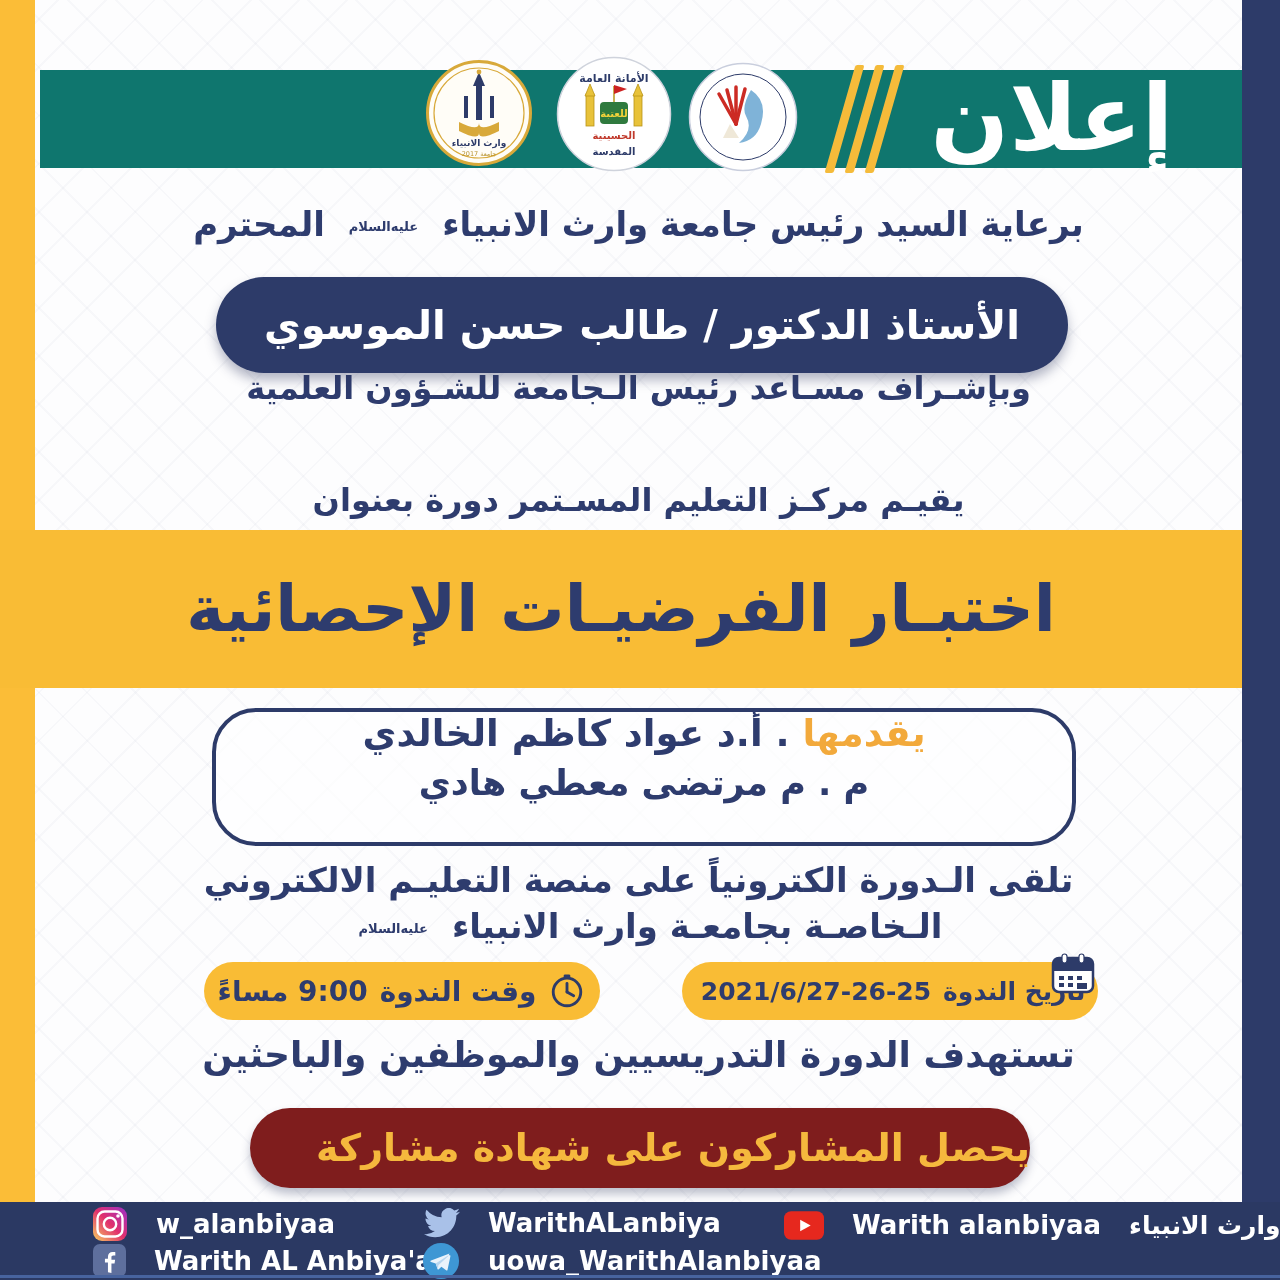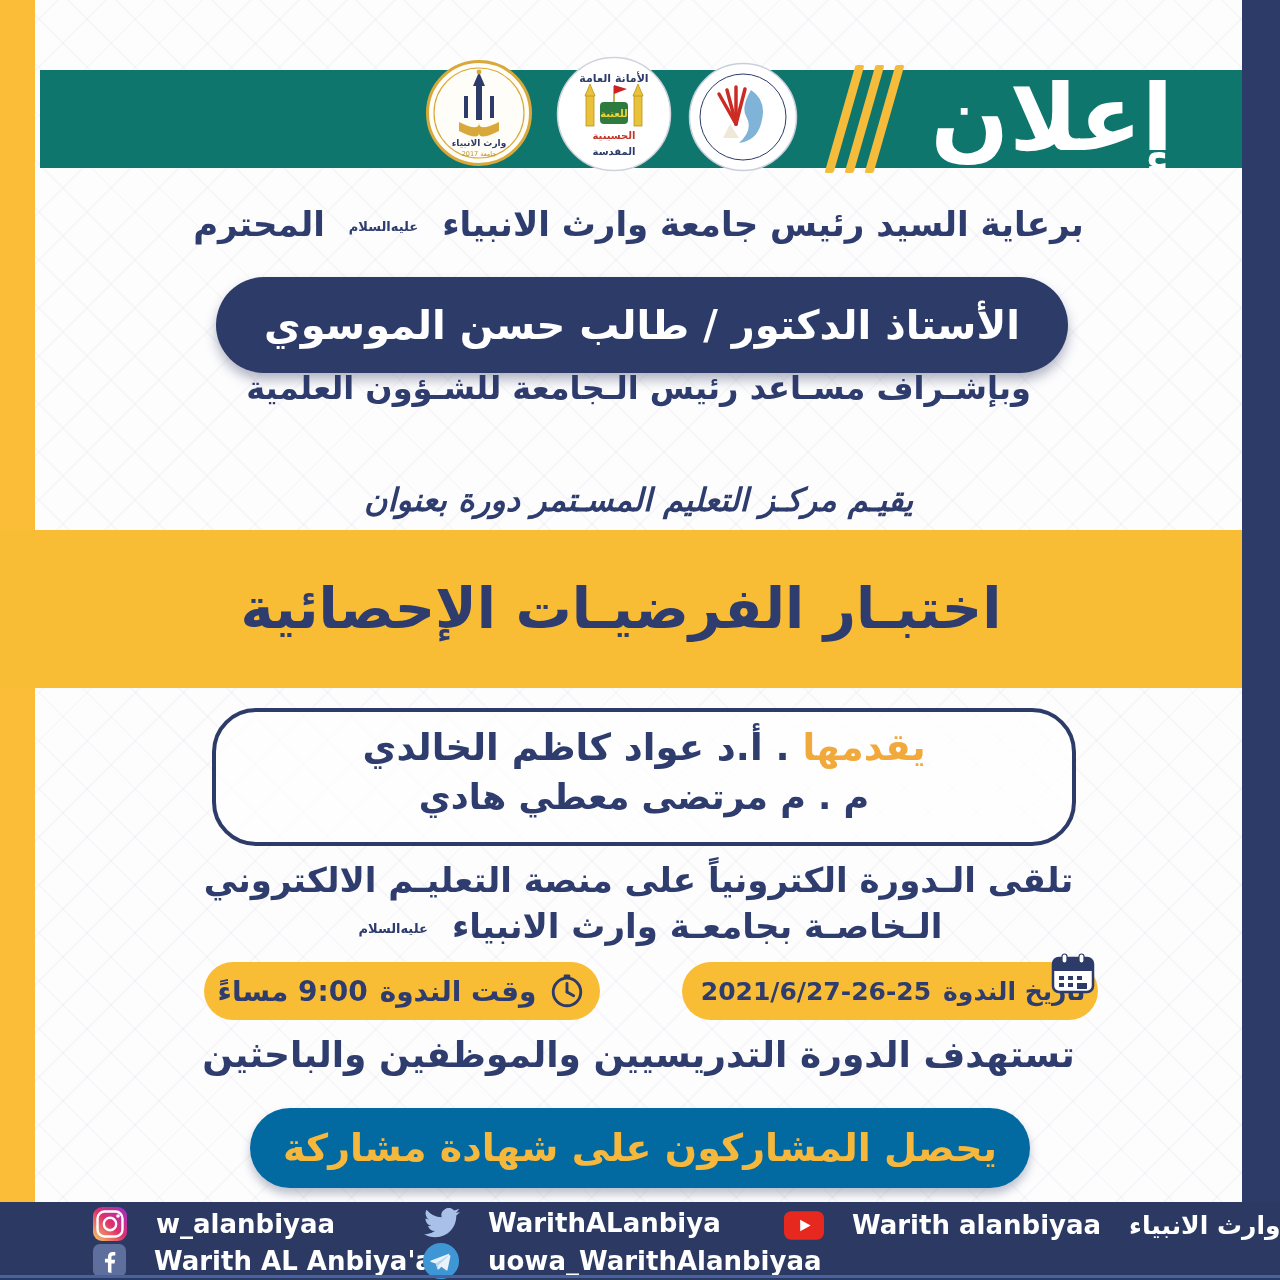--- a/index.html
+++ b/index.html
@@ -19,34 +19,34 @@
     text-align:center;font-size:92px;font-weight:bold;color:#ffffff;direction:rtl;}
   .logo{position:absolute;z-index:3;border-radius:50%;}
   .ar{direction:rtl;font-weight:bold;color:#2e3c6e;text-align:center;}
   .line{position:absolute;left:35px;width:1207px;}
   .peace{display:inline-flex;flex-direction:row;align-items:center;font-size:13px;
     line-height:13px;margin:0 24px;vertical-align:middle;color:#2e3c6e;font-weight:bold;}
   .pill-president{position:absolute;left:216px;top:277px;width:852px;height:96px;background:#2d3b69;
     border-radius:48px;box-shadow:0 7px 12px rgba(40,50,90,.35);color:#fff;font-size:40px;
     font-weight:bold;text-align:center;line-height:96px;direction:rtl;z-index:2;}
   .title-band{position:absolute;left:0;top:530px;width:1280px;height:158px;background:#f9bc35;z-index:1;}
-  .title-band .t{position:absolute;left:0;width:1242px;line-height:158px;font-size:56px;}
+  .title-band .t{position:absolute;left:0;width:1242px;line-height:158px;font-size:64px;}
   .presenter-box{position:absolute;left:212px;top:708px;width:856px;height:130px;border:4px solid #2d3b69;
     border-radius:44px;background:rgba(255,255,255,.65);z-index:1;}
-  .p1{margin-top:14px;font-size:37px;}
+  .p1{font-size:37px;}
   .p1 .lead{color:#f2a93b;}
   .p2{margin-top:8px;font-size:35px;}
   .ypill{position:absolute;top:962px;height:58px;background:#f9bc35;border-radius:29px;display:flex;
     align-items:center;justify-content:center;direction:rtl;gap:12px;color:#2e3c6e;font-weight:bold;z-index:1;}
   .date-pill{left:682px;width:410px;font-size:25px;padding-left:6px;}
   .time-pill{left:204px;width:396px;font-size:28px;}
   .cal{position:absolute;right:2px;top:-12px;}
   .num{direction:ltr;unicode-bidi:isolate;}
-  .certificate{position:absolute;left:250px;top:1108px;width:780px;height:80px;background:#0369a1;
-    border-radius:40px;color:#f5b83d;font-size:38px;line-height:80px;text-align:center;
+  .certificate{position:absolute;left:250px;top:1108px;width:780px;height:80px;background:#7f1d1d;
+    border-radius:40px;color:#f5b83d;font-size:38px;line-height:80px;
     font-weight:bold;direction:rtl;box-shadow:0 6px 10px rgba(40,50,90,.3);z-index:1;}
   .footer{position:absolute;left:0;top:1202px;width:1280px;height:78px;background:#2b3963;z-index:6;}
   .footer::after{content:"";position:absolute;left:0;bottom:2px;width:100%;height:3px;background:#47639e;}
   .f-item{position:absolute;display:flex;align-items:center;gap:28px;color:#fff;
     font-weight:bold;font-size:26px;white-space:nowrap;}
   .f-ar{direction:rtl;font-size:25px;margin-left:auto;}
   svg{display:block;}
 </style>
 </head>
 <body>
@@ -112,21 +112,21 @@
         <span>عليه</span>
         <span>السلام</span>
       </span><span>المحترم</span>
   </div>
 
   <div class="pill-president">
     <span>الأستاذ الدكتور / طالب حسن الموسوي</span>
   </div>
 
   <div class="ar line" style="top:369px;font-size:32px;">وبإشـراف مسـاعد رئيس الـجامعة للشـؤون العلمية</div>
-  <div class="ar line" style="top:481px;font-size:32px;font-style:italic;">يقيـم مركـز التعليم المسـتمر دورة بعنوان</div>
+  <div class="ar line" style="top:481px;font-size:32px;">يقيـم مركـز التعليم المسـتمر دورة بعنوان</div>
 
   <div class="title-band">
     <div class="ar t">اختبـار الفرضيـات الإحصائية</div>
   </div>
 
   <div class="presenter-box">
     <div class="ar p1">
       <span class="lead">يقدمها</span>
       <span>. أ.د عواد كاظم الخالدي</span>
     </div>

